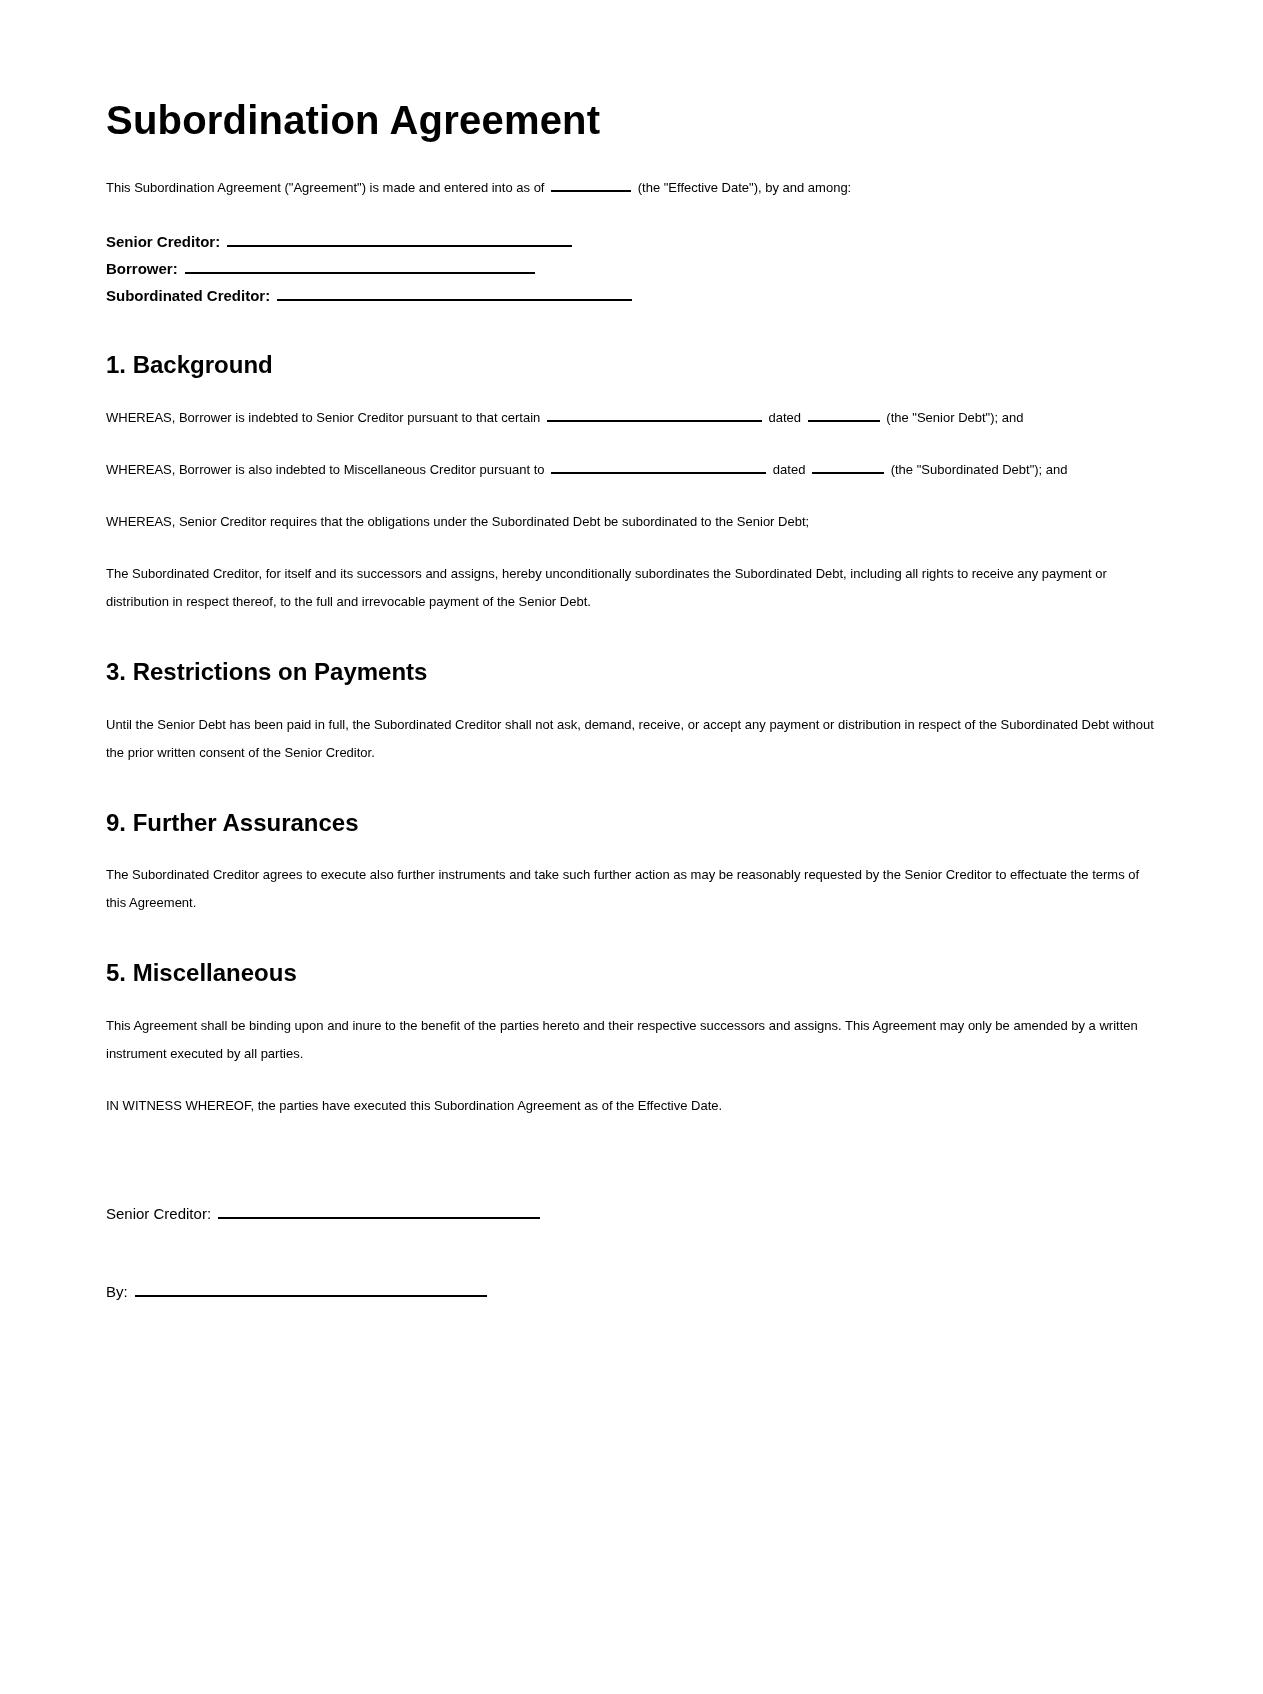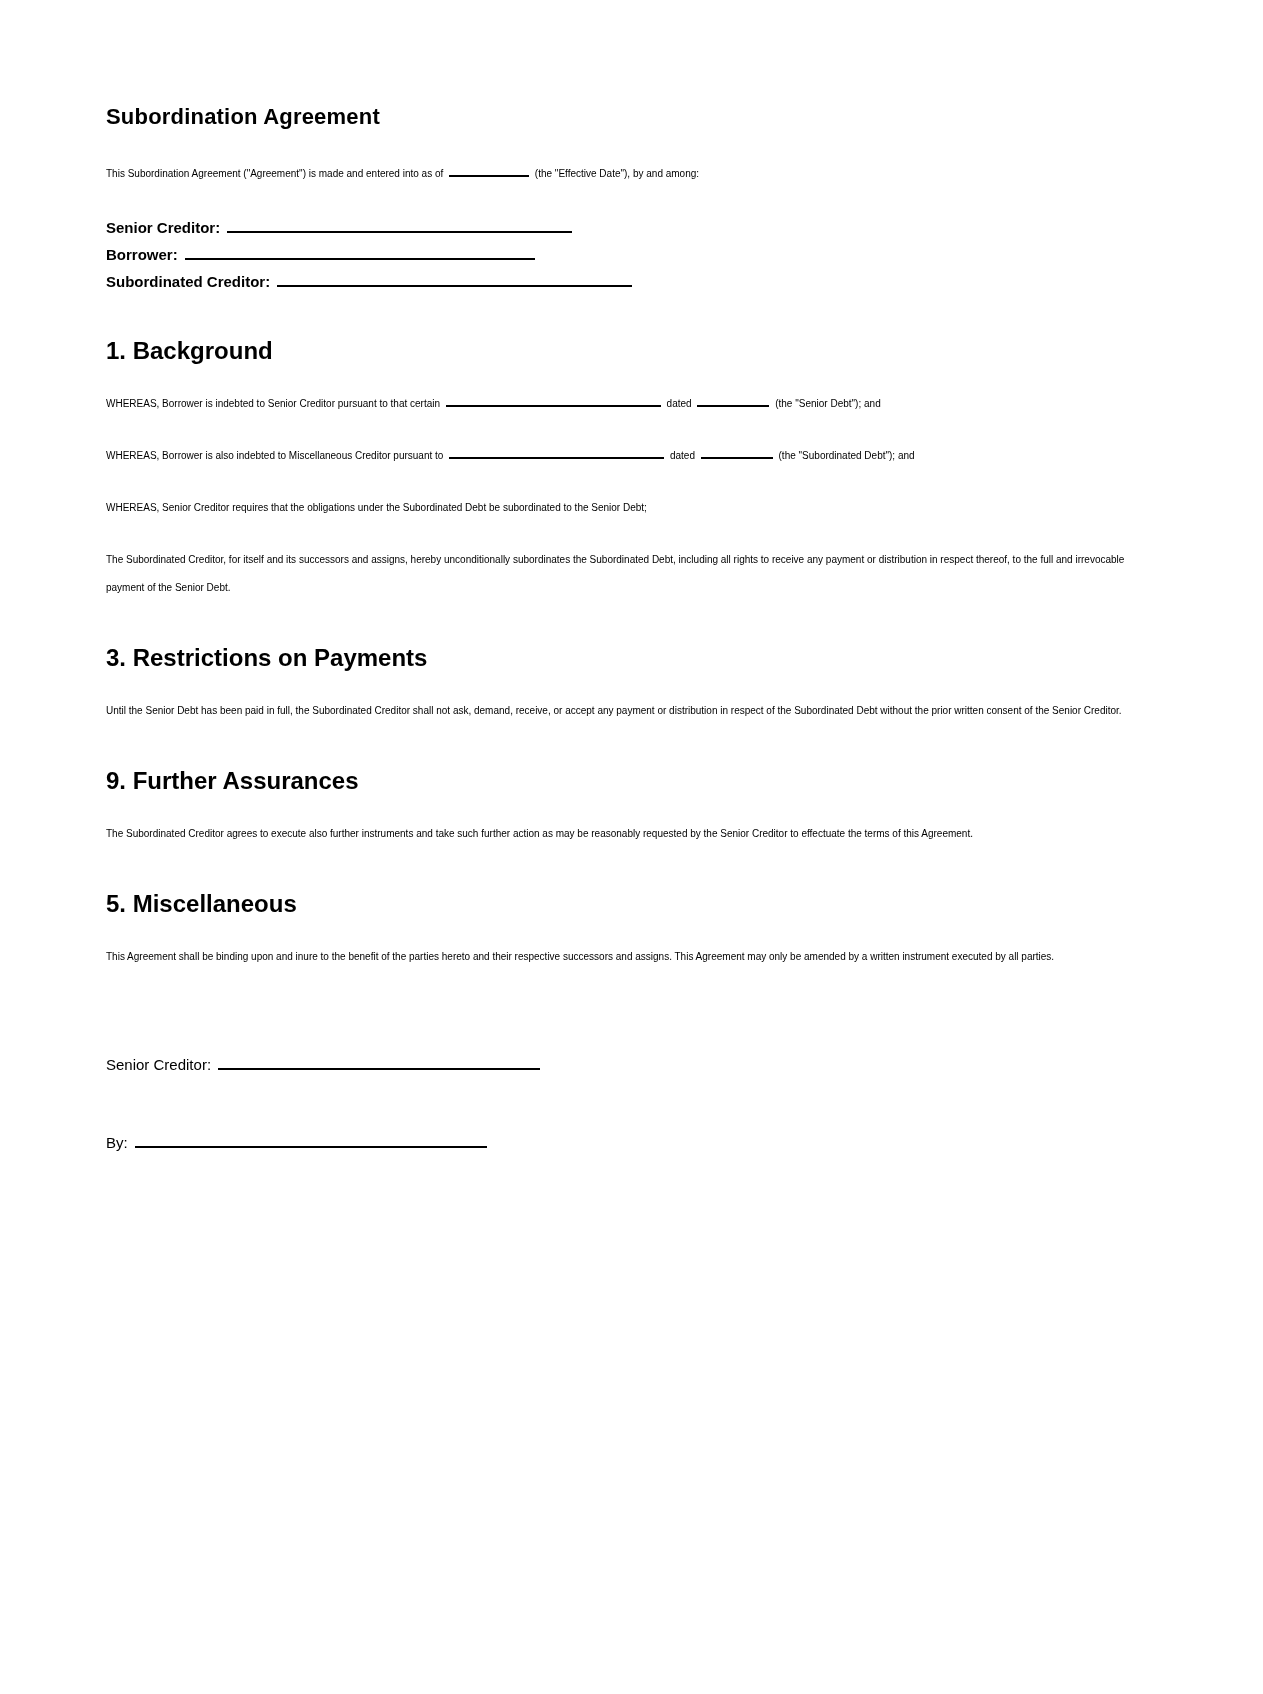--- a/index.html
+++ b/index.html
@@ -10,28 +10,28 @@
     height: 1694px;
     background: #ffffff;
     overflow: hidden;
     font-family: "Liberation Sans", sans-serif;
     color: #000000;
   }
   .doc {
     padding: 96px 106px 0 106px;
   }
   h1.doc-title {
-    font-size: 22px;
+    font-size: 40px;
     font-weight: bold;
-    margin: 8px 0 30px 0;
+    margin: 0 0 30px 0;
     line-height: 1.2;
     letter-spacing: 0.2px;
   }
   p.body-text {
-    font-size: 10px;
+    font-size: 13px;
     line-height: 28px;
     margin: 15px 0 24px 0;
   }
   .party-block {
     margin: 26px 0 0 0;
   }
   .party-line {
     font-size: 15px;
     line-height: 27px;
   }
@@ -97,20 +97,21 @@
 
     <h2 class="section-heading">3. Restrictions on Payments</h2>
     <p class="body-text">Until the Senior Debt has been paid in full, the Subordinated Creditor shall not ask, demand, receive, or accept any payment or distribution in respect of the Subordinated Debt without the prior written consent of the Senior Creditor.</p>
 
     <h2 class="section-heading">9. Further Assurances</h2>
     <p class="body-text">The Subordinated Creditor agrees to execute also further instruments and take such further action as may be reasonably requested by the Senior Creditor to effectuate the terms of this Agreement.</p>
 
     <h2 class="section-heading">5. Miscellaneous</h2>
     <p class="body-text">This Agreement shall be binding upon and inure to the benefit of the parties hereto and their respective successors and assigns. This Agreement may only be amended by a written instrument executed by all parties.</p>
 
+    <p class="body-text witness">IN WITNESS WHEREOF, the parties have executed this Subordination Agreement as of the Effective Date.</p>
 
     <div class="sig-block">
       <div class="sig-line"><span>Senior Creditor:</span> <span class="blank bl-sig-1"></span></div>
       <div class="sig-line"><span>By:</span> <span class="blank bl-sig-2"></span></div>
     </div>
 
   </div>
 </div>
 
 </body></html>

